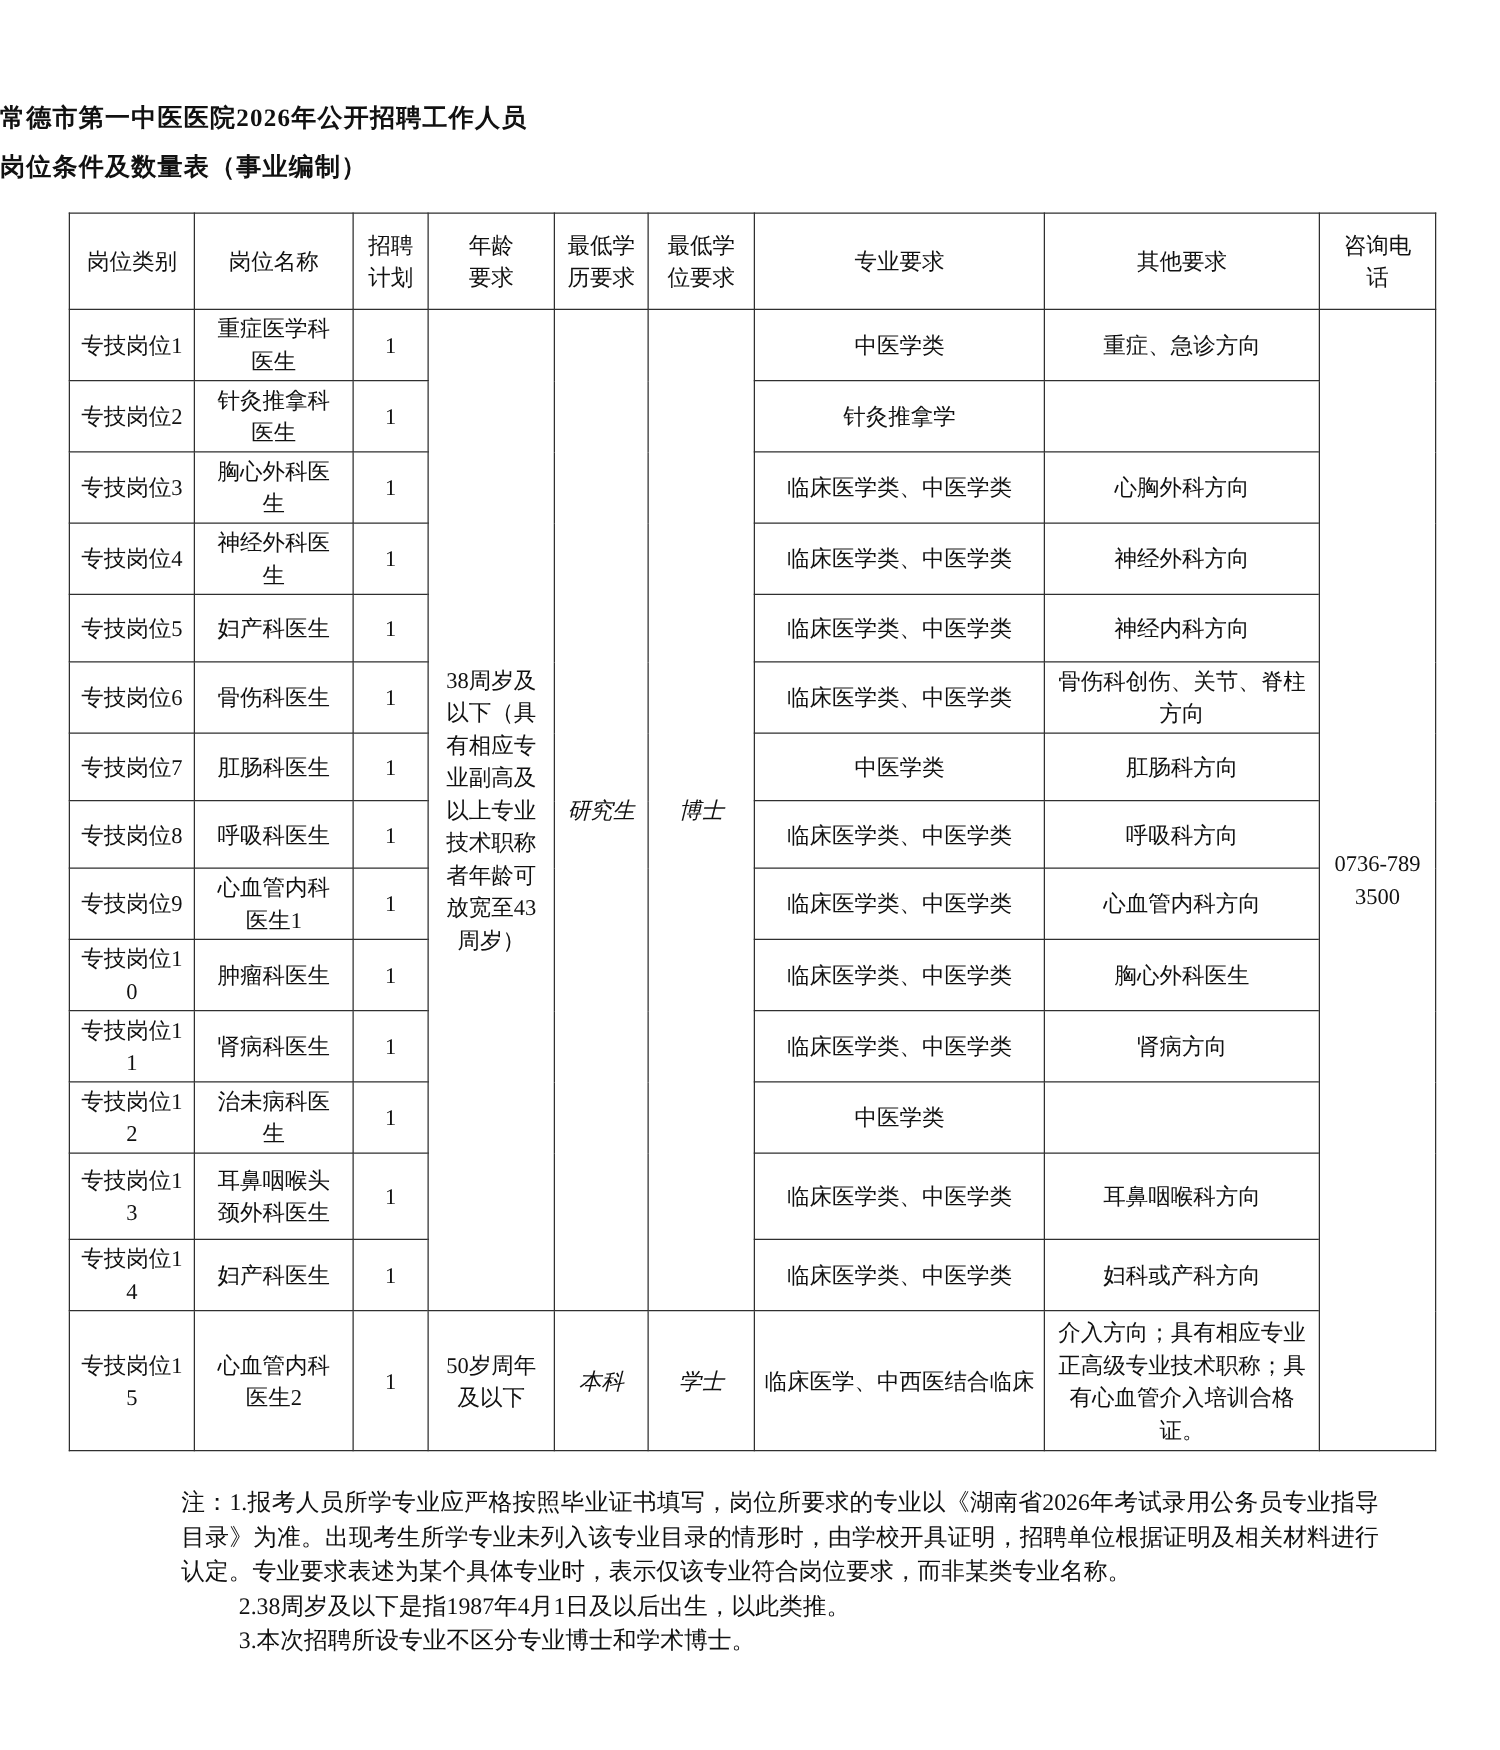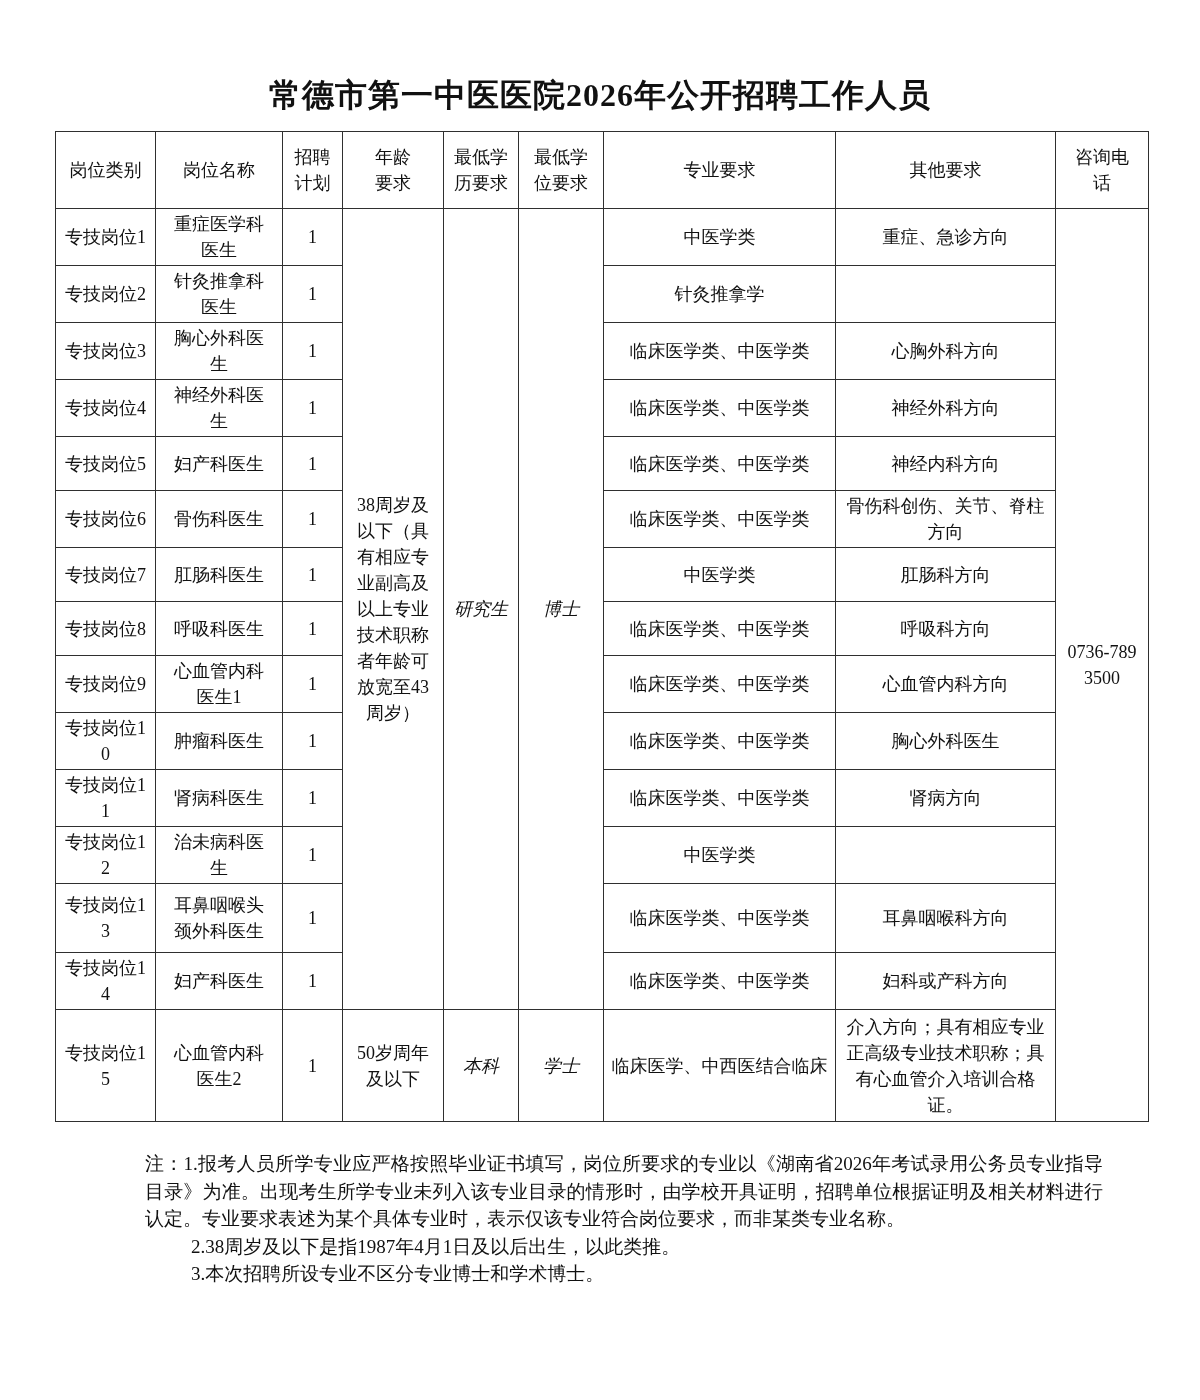--- a/index.html
+++ b/index.html
@@ -5,23 +5,23 @@
   html,body{margin:0;padding:0;}
   body{
     width:1200px;height:1400px;
     background:#ffffff;
     color:#111;
     font-family:"Liberation Serif","DejaVu Serif",serif;
     overflow:hidden;
   }
   .title-block{
     margin-top:76px;
-    text-align:center;
+    text-align:left;
     font-weight:bold;
-    font-size:32px;
+    font-size:20px;
     line-height:39px;
     letter-spacing:1px;
   }
   table.job-table{
     border-collapse:collapse;
     table-layout:fixed;
     width:1093px;
     margin:16px 0 0 55px;
   }
   .job-table th,.job-table td{
@@ -56,20 +56,21 @@
     line-height:27.5px;
     text-align:justify;
   }
   .note-indent{text-indent:46px;}
 </style>
 </head>
 <body>
 
 <div class="title-block">
   <div>常德市第一中医医院2026年公开招聘工作人员</div>
+  <div>岗位条件及数量表（事业编制）</div>
 </div>
 
 <table class="job-table">
   <colgroup>
     <col style="width:100px">
       <col style="width:127px">
       <col style="width:60px">
     <col style="width:101px">
       <col style="width:75px">
       <col style="width:85px">

